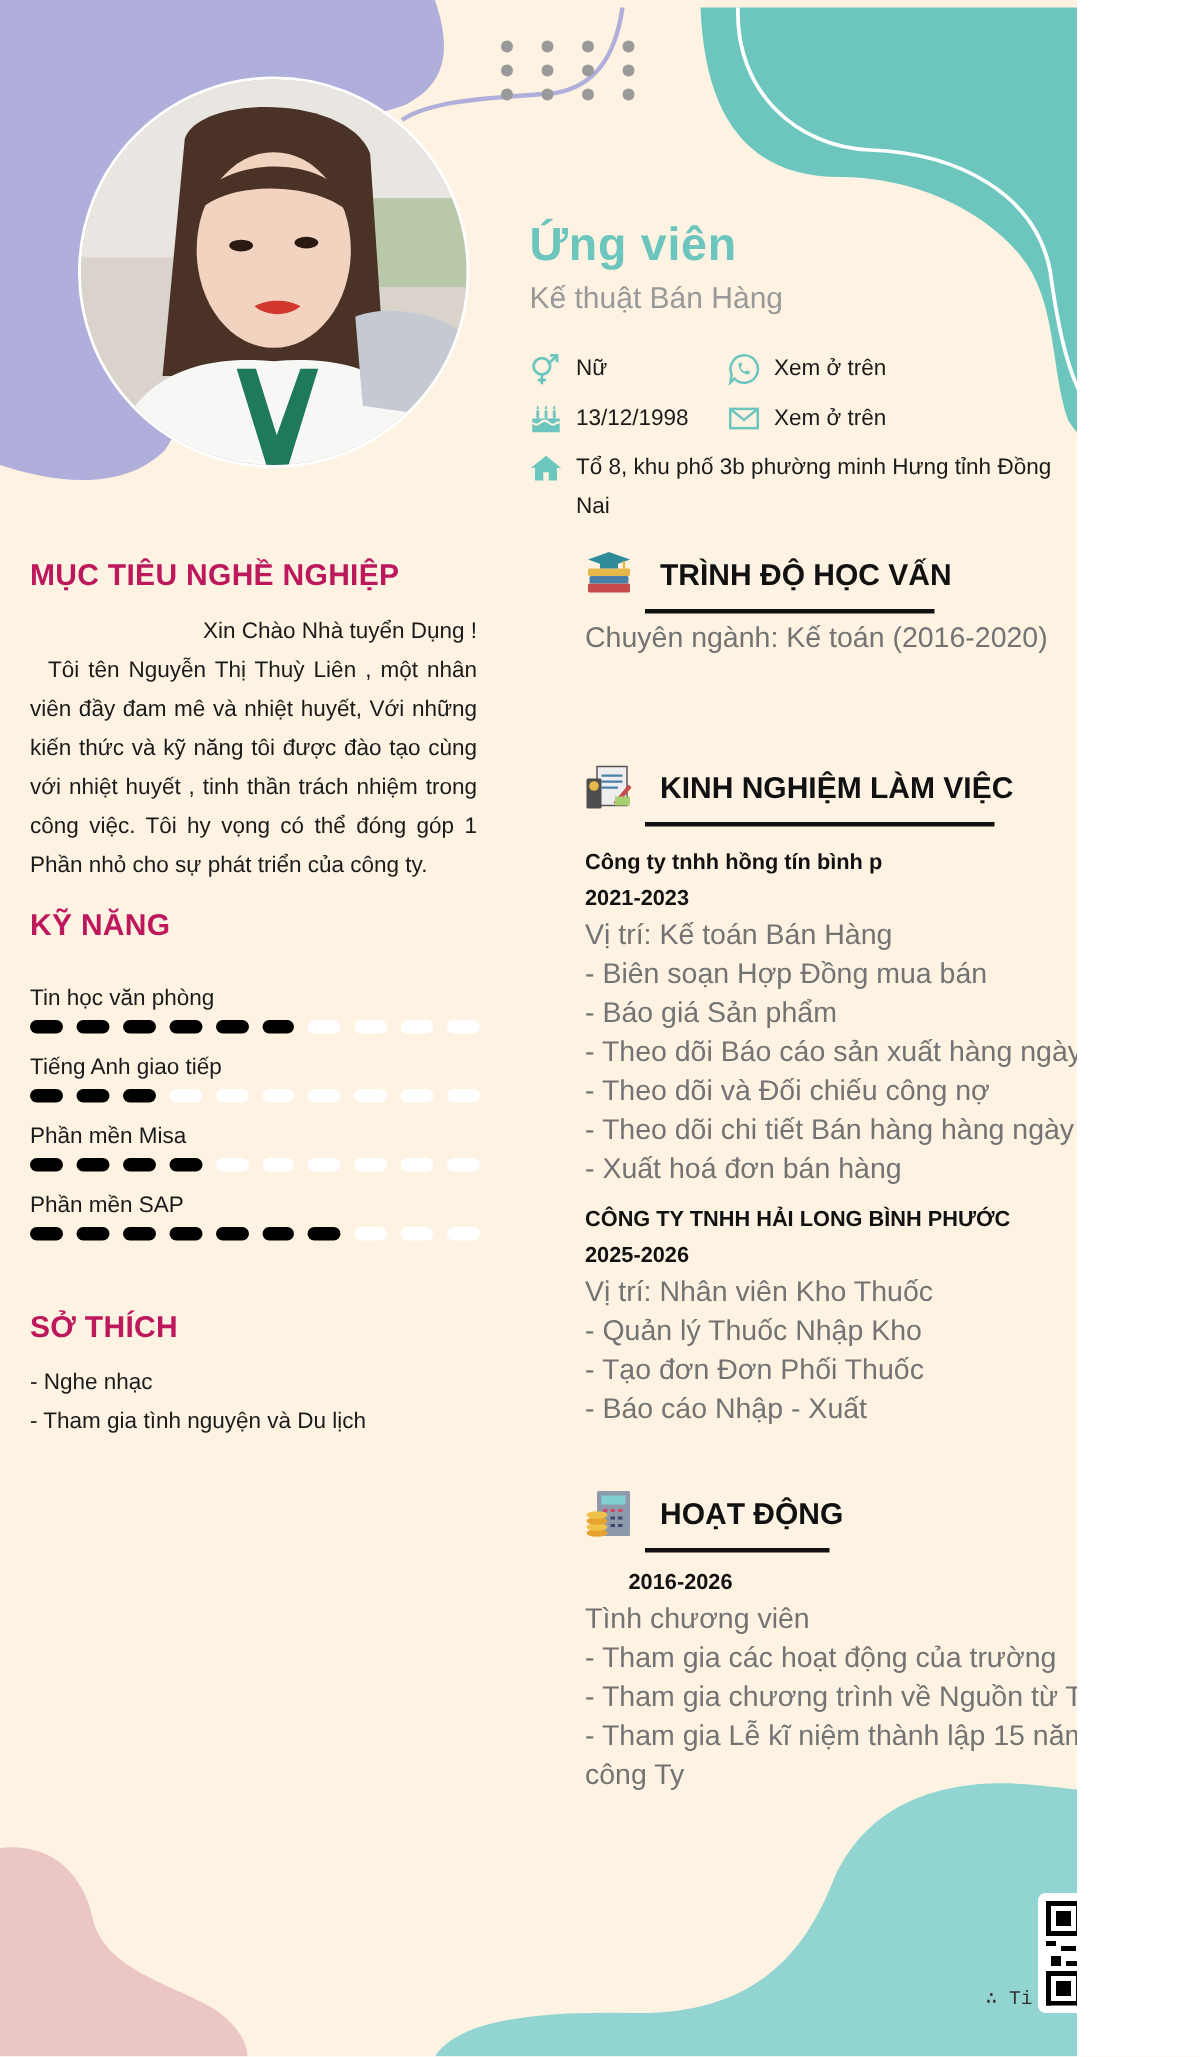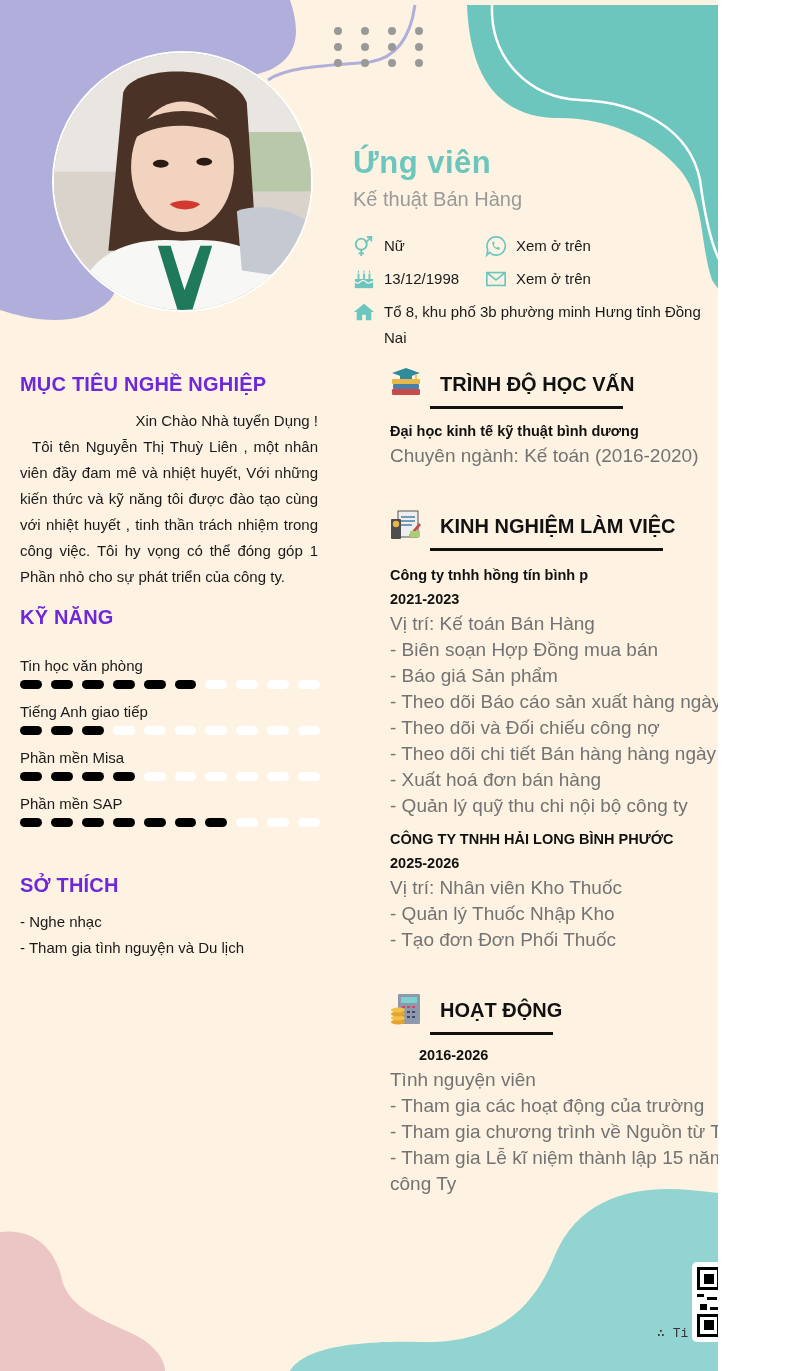--- a/index.html
+++ b/index.html
@@ -10,21 +10,21 @@
   .photo { position: absolute; left: 52px; top: 51px; width: 261px; height: 261px; border-radius: 50%; overflow: hidden; border: 2px solid #fff; background: #cfc6bb; }
   .photo svg { width: 100%; height: 100%; display:block; }
 
   .name { position: absolute; left: 353px; top: 145px; font-size: 31px; font-weight: bold; color: #6cc6bd; letter-spacing: 0.5px; }
   .jobtitle { position: absolute; left: 353px; top: 188px; font-size: 20px; color: #999999; }
   .info { position: absolute; font-size: 15px; color: #1a1a1a; line-height: 26px; }
   .info .ic { position: absolute; left: 0; top: 2px; width: 22px; height: 22px; }
   .info .tx { position: absolute; left: 31px; top: 0; white-space: nowrap; }
 
   .sec-left { position: absolute; left: 20px; width: 298px; }
-  .h-left { font-size: 20px; font-weight: bold; color: #6d28d9; letter-spacing: 0.2px; }
+  .h-left { font-size: 20px; font-weight: bold; color: #be185d; letter-spacing: 0.2px; }
   .para { font-size: 15px; line-height: 26px; text-align: justify; color: #1a1a1a; }
   .skill { position: absolute; left: 20px; width: 300px; }
   .skill .lbl { font-size: 15px; color: #1a1a1a; }
   .dots { display: flex; gap: 9px; margin-top: 6px; }
   .dot { width: 22px; height: 9px; border-radius: 5px; background: #fff; }
   .dot.on { background: #000; }
   .list-l { font-size: 15px; line-height: 26px; }
 
   .sec-right { position: absolute; left: 390px; width: 400px; }
   .h-right { position: relative; height: 40px; }
@@ -220,21 +220,20 @@
         <rect x="2" y="22" width="28" height="6" rx="1" fill="#c84b4b"></rect>
         <rect x="3" y="17" width="26" height="5" rx="1" fill="#4a7fa8"></rect>
         <rect x="2" y="12" width="28" height="5" rx="1" fill="#e6b84a"></rect>
         <path d="M2 6 L16 1 L30 6 L16 11 Z" fill="#2e8b9a"></path>
         <rect x="10" y="8" width="12" height="4" fill="#2e8b9a"></rect>
         <path d="M26 7 V12" stroke="#e6b84a" stroke-width="1.5"></path>
       </svg>
       <span class="htx">TRÌNH ĐỘ HỌC VẤN</span>
       <span class="hline" style="width:193px;"></span>
     </div>
-    <div class="rbold" style="margin-top:6px;">Đại học kinh tế kỹ thuật bình dương</div>
     <div class="rtext">Chuyên ngành: Kế toán (2016-2020)</div>
   </div>
 
   <div class="sec-right" style="top:515px;">
     <div class="h-right">
       <svg class="hic" viewBox="0 0 32 32">
         <rect x="8" y="2" width="20" height="26" fill="#eee" stroke="#555" stroke-width="1"></rect>
         <path d="M11 8 H25 M11 12 H25 M11 16 H22" stroke="#4a7fa8" stroke-width="1.5"></path>
         <rect x="1" y="10" width="10" height="20" rx="1" fill="#4d4d4d"></rect>
         <circle cx="6" cy="15" r="3.2" fill="#e6b84a"></circle>
@@ -247,28 +246,28 @@
     <div style="margin-top:8px;">
       <div class="rbold">Công ty tnhh hồng tín bình p</div>
       <div class="rbold">2021-2023</div>
       <div class="rtext">Vị trí: Kế toán Bán Hàng</div>
       <div class="rtext">- Biên soạn Hợp Đồng mua bán</div>
       <div class="rtext">- Báo giá Sản phẩm</div>
       <div class="rtext">- Theo dõi Báo cáo sản xuất hàng ngày</div>
       <div class="rtext">- Theo dõi và Đối chiếu công nợ</div>
       <div class="rtext">- Theo dõi chi tiết Bán hàng hàng ngày</div>
       <div class="rtext">- Xuất hoá đơn bán hàng</div>
-      <div class="rtext">- Quản lý quỹ thu chi nội bộ công ty</div>
     </div>
     <div style="margin-top:8px;">
       <div class="rbold">CÔNG TY TNHH HẢI LONG BÌNH PHƯỚC</div>
       <div class="rbold">2025-2026</div>
       <div class="rtext">Vị trí: Nhân viên Kho Thuốc</div>
       <div class="rtext">- Quản lý Thuốc Nhập Kho</div>
       <div class="rtext">- Tạo đơn Đơn Phối Thuốc</div>
+      <div class="rtext">- Báo cáo Nhập - Xuất</div>
     </div>
   </div>
 
   <div class="sec-right" style="top:999px;">
     <div class="h-right">
       <svg class="hic" viewBox="0 0 32 32">
         <rect x="8" y="1" width="22" height="30" rx="1" fill="#8e9aab"></rect>
         <rect x="11" y="4" width="16" height="6" fill="#7fd1d1"></rect>
         <g fill="#c84b6b">
             <rect x="12" y="13" width="3" height="2"></rect>
@@ -283,21 +282,21 @@
           </g>
         <ellipse cx="8" cy="29" rx="7" ry="2.5" fill="#e6a32e"></ellipse>
         <ellipse cx="8" cy="25" rx="7" ry="2.5" fill="#f0c24a"></ellipse>
         <ellipse cx="8" cy="21" rx="7" ry="2.5" fill="#e6a32e"></ellipse>
         <ellipse cx="8" cy="17" rx="7" ry="2.5" fill="#f0c24a"></ellipse>
       </svg>
       <span class="htx">HOẠT ĐỘNG</span>
       <span class="hline" style="width:123px;"></span>
     </div>
     <div class="rbold" style="margin-top:4px;margin-left:29px;">2016-2026</div>
-    <div class="rtext">Tình nguyện viên</div>
+    <div class="rtext">Tình chương viên</div>
     <div class="rtext">- Tham gia các hoạt động của trường</div>
     <div class="rtext">- Tham gia chương trình về Nguồn từ Trường</div>
     <div class="rtext">- Tham gia Lễ kĩ niệm thành lập 15 năm của công Ty</div>
   </div>
 
   <span class="footer-txt">∴ Ti</span>
   <span class="footer-vn">.vn</span>
   <div class="qr">
     <svg viewBox="0 0 21 21" shape-rendering="crispEdges">
       <rect width="21" height="21" fill="#fff"></rect>

